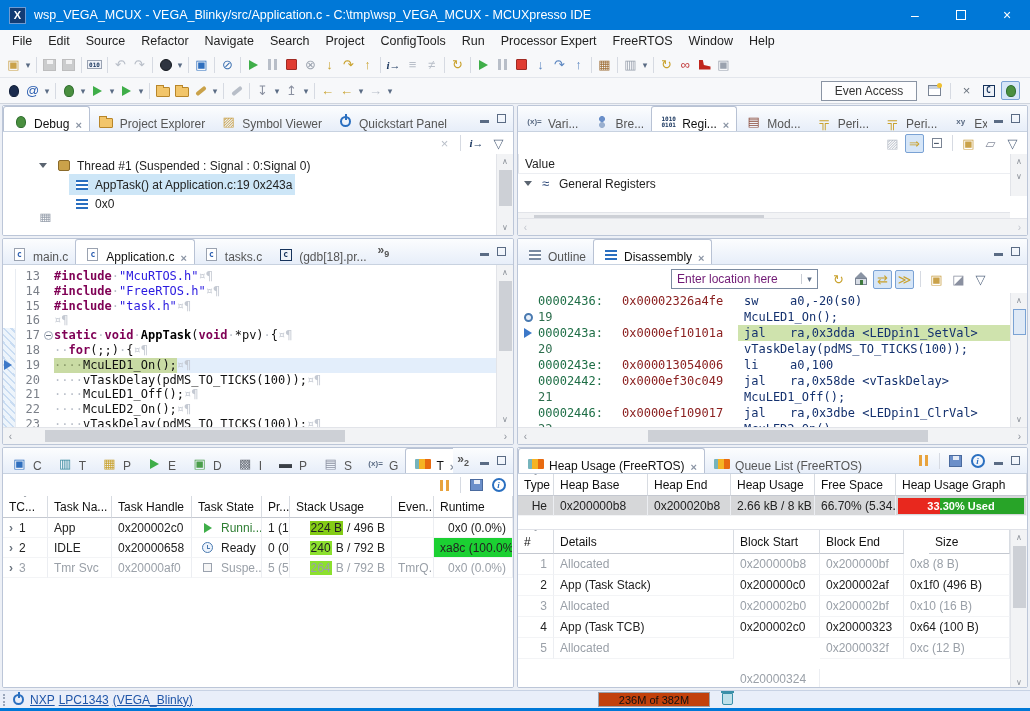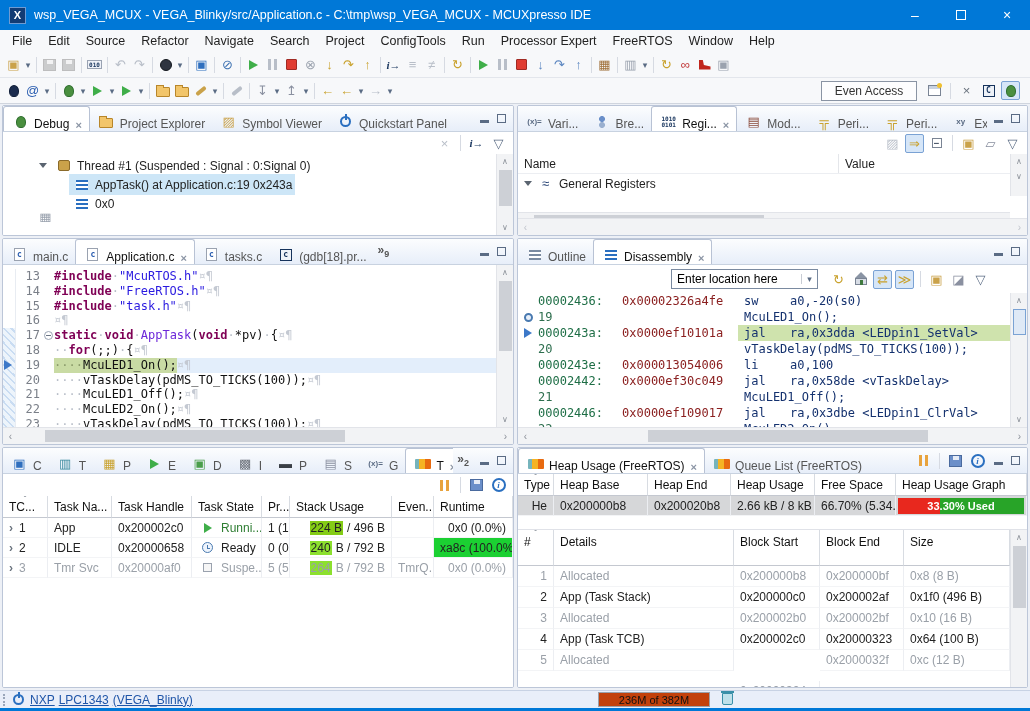--- a/index.html
+++ b/index.html
@@ -77,27 +77,27 @@
   .lno{width:27px;text-align:right;padding-right:3px;color:#7a7f88;flex:none}
   .fold{width:9px;height:9px;border:1px solid #9aa4b4;border-radius:50%;position:relative;margin:0 1px;flex:none}
   .fold::before{content:"";position:absolute;left:1px;top:3px;width:5px;height:1px;background:#6a7484}
   .nofold{width:11px;flex:none}
   .ctext{white-space:pre;flex:1;display:flex;align-items:center;height:100%}
   .cl.cur .ctext{background:#e3eefb}
   .seg-ws{color:#b8bec8}.seg-cr{color:#c4c9d2}
   .seg-dir{color:#7f0055;font-weight:bold}
   .seg-str{color:#2a1ae0}
   .seg-kw{color:#7f0055;font-weight:bold}
-  .seg-pl{color:#111}.seg-fn{color:#6d28d9;font-weight:normal}
+  .seg-pl{color:#111}.seg-fn{color:#000000;font-weight:bold}
   .seg-cur{background:#c9dba4;color:#111}
   .seg-curws{background:#c9dba4;color:#8a9a6a}
 
   
   .combo{width:147px;height:20px;border:1px solid #7a8aa0;background:#fff;display:flex;align-items:center;margin-left:148px}
-  .cval{flex:1;padding:0 5px;color:#000000;white-space:nowrap;overflow:hidden}
+  .cval{flex:1;padding:0 5px;color:#701a75;white-space:nowrap;overflow:hidden}
   .carr{width:16px;border-left:1px solid #c8ccd4;color:#5a6b84;font-size:9px;text-align:center}
   #disasm{font:12px/16px "DejaVu Sans Mono",monospace}
   .drow{display:flex;height:16px;align-items:center;white-space:nowrap}
   .dmark{width:20px;display:flex;align-items:center;justify-content:center;flex:none}
   .daddr{width:84px;color:#1e6e46;flex:none}
   .dnum{color:#2d6e4e}
   .dmc{width:116px;color:#8b2020;flex:none}
   .dinstr{flex:1;padding-left:6px;color:#14316e;align-self:stretch;display:flex;align-items:center}
   .dinstr.grn{background:#cfe3ad}
   .dmn{display:inline-block;width:46px}
@@ -495,21 +495,20 @@
         <span class="ticn">
           <i class="x-sqm">−</i>
         </span>
         <span class="tsep"></span>
         <span class="ticn" style="color: rgb(202, 162, 74);">▣</span>
         <span class="ticn" style="color: rgb(138, 144, 160);">▱</span>
         <span class="ticn" style="color: rgb(90, 107, 132);">▽</span>
       </div>
     <div class="pcontent">
       <div class="reghead">
-        <span class="regname">Name</span>
         <span class="regval">Value</span>
       </div>
       <div id="reg-rows">
           <div class="trow" style="padding-left: 6px;">
             <span class="twedge"></span>
             <span class="ticn" style="color: rgb(28, 58, 110);">≈</span>
             <span>General Registers</span>
           </div>
         </div>
       <div class="hsb" style="position:absolute;left:0;right:17px;top:58px">
@@ -974,21 +973,21 @@
             </div>
           </div>
         </div>
       <div style="height:14px;border-bottom:1px solid #e0e2e8"></div>
       <div style="display:flex">
         <div class="gtable" id="heap-det" style="flex:1">
             <div class="th" style="padding: 5px 6px 4px;"><span class="sortc">ˆ</span>#</div>
             <div class="th" style="padding: 5px 6px 4px;">Details</div>
             <div class="th" style="padding: 5px 6px 4px;">Block Start</div>
             <div class="th" style="padding: 5px 6px 4px;">Block End</div>
-            <div class="th" style="padding: 5px 6px 16px;">Size</div>
+            <div class="th" style="padding: 5px 6px 4px; margin-left: 25px;">Size</div>
             <div class="td dim tdr" style="height: 21px;">1</div>
             <div class="td dim" style="height: 21px;">Allocated</div>
             <div class="td dim" style="height: 21px;">0x200000b8</div>
             <div class="td dim" style="height: 21px;">0x200000bf</div>
             <div class="td dim" style="height: 21px; text-align: right;">0x8 (8 B)</div>
             <div class="td tdr" style="height: 21px;">2</div>
             <div class="td" style="height: 21px;">App (Task Stack)</div>
             <div class="td" style="height: 21px;">0x200000c0</div>
             <div class="td" style="height: 21px;">0x200002af</div>
             <div class="td" style="height: 21px;">0x1f0 (496 B)</div>

